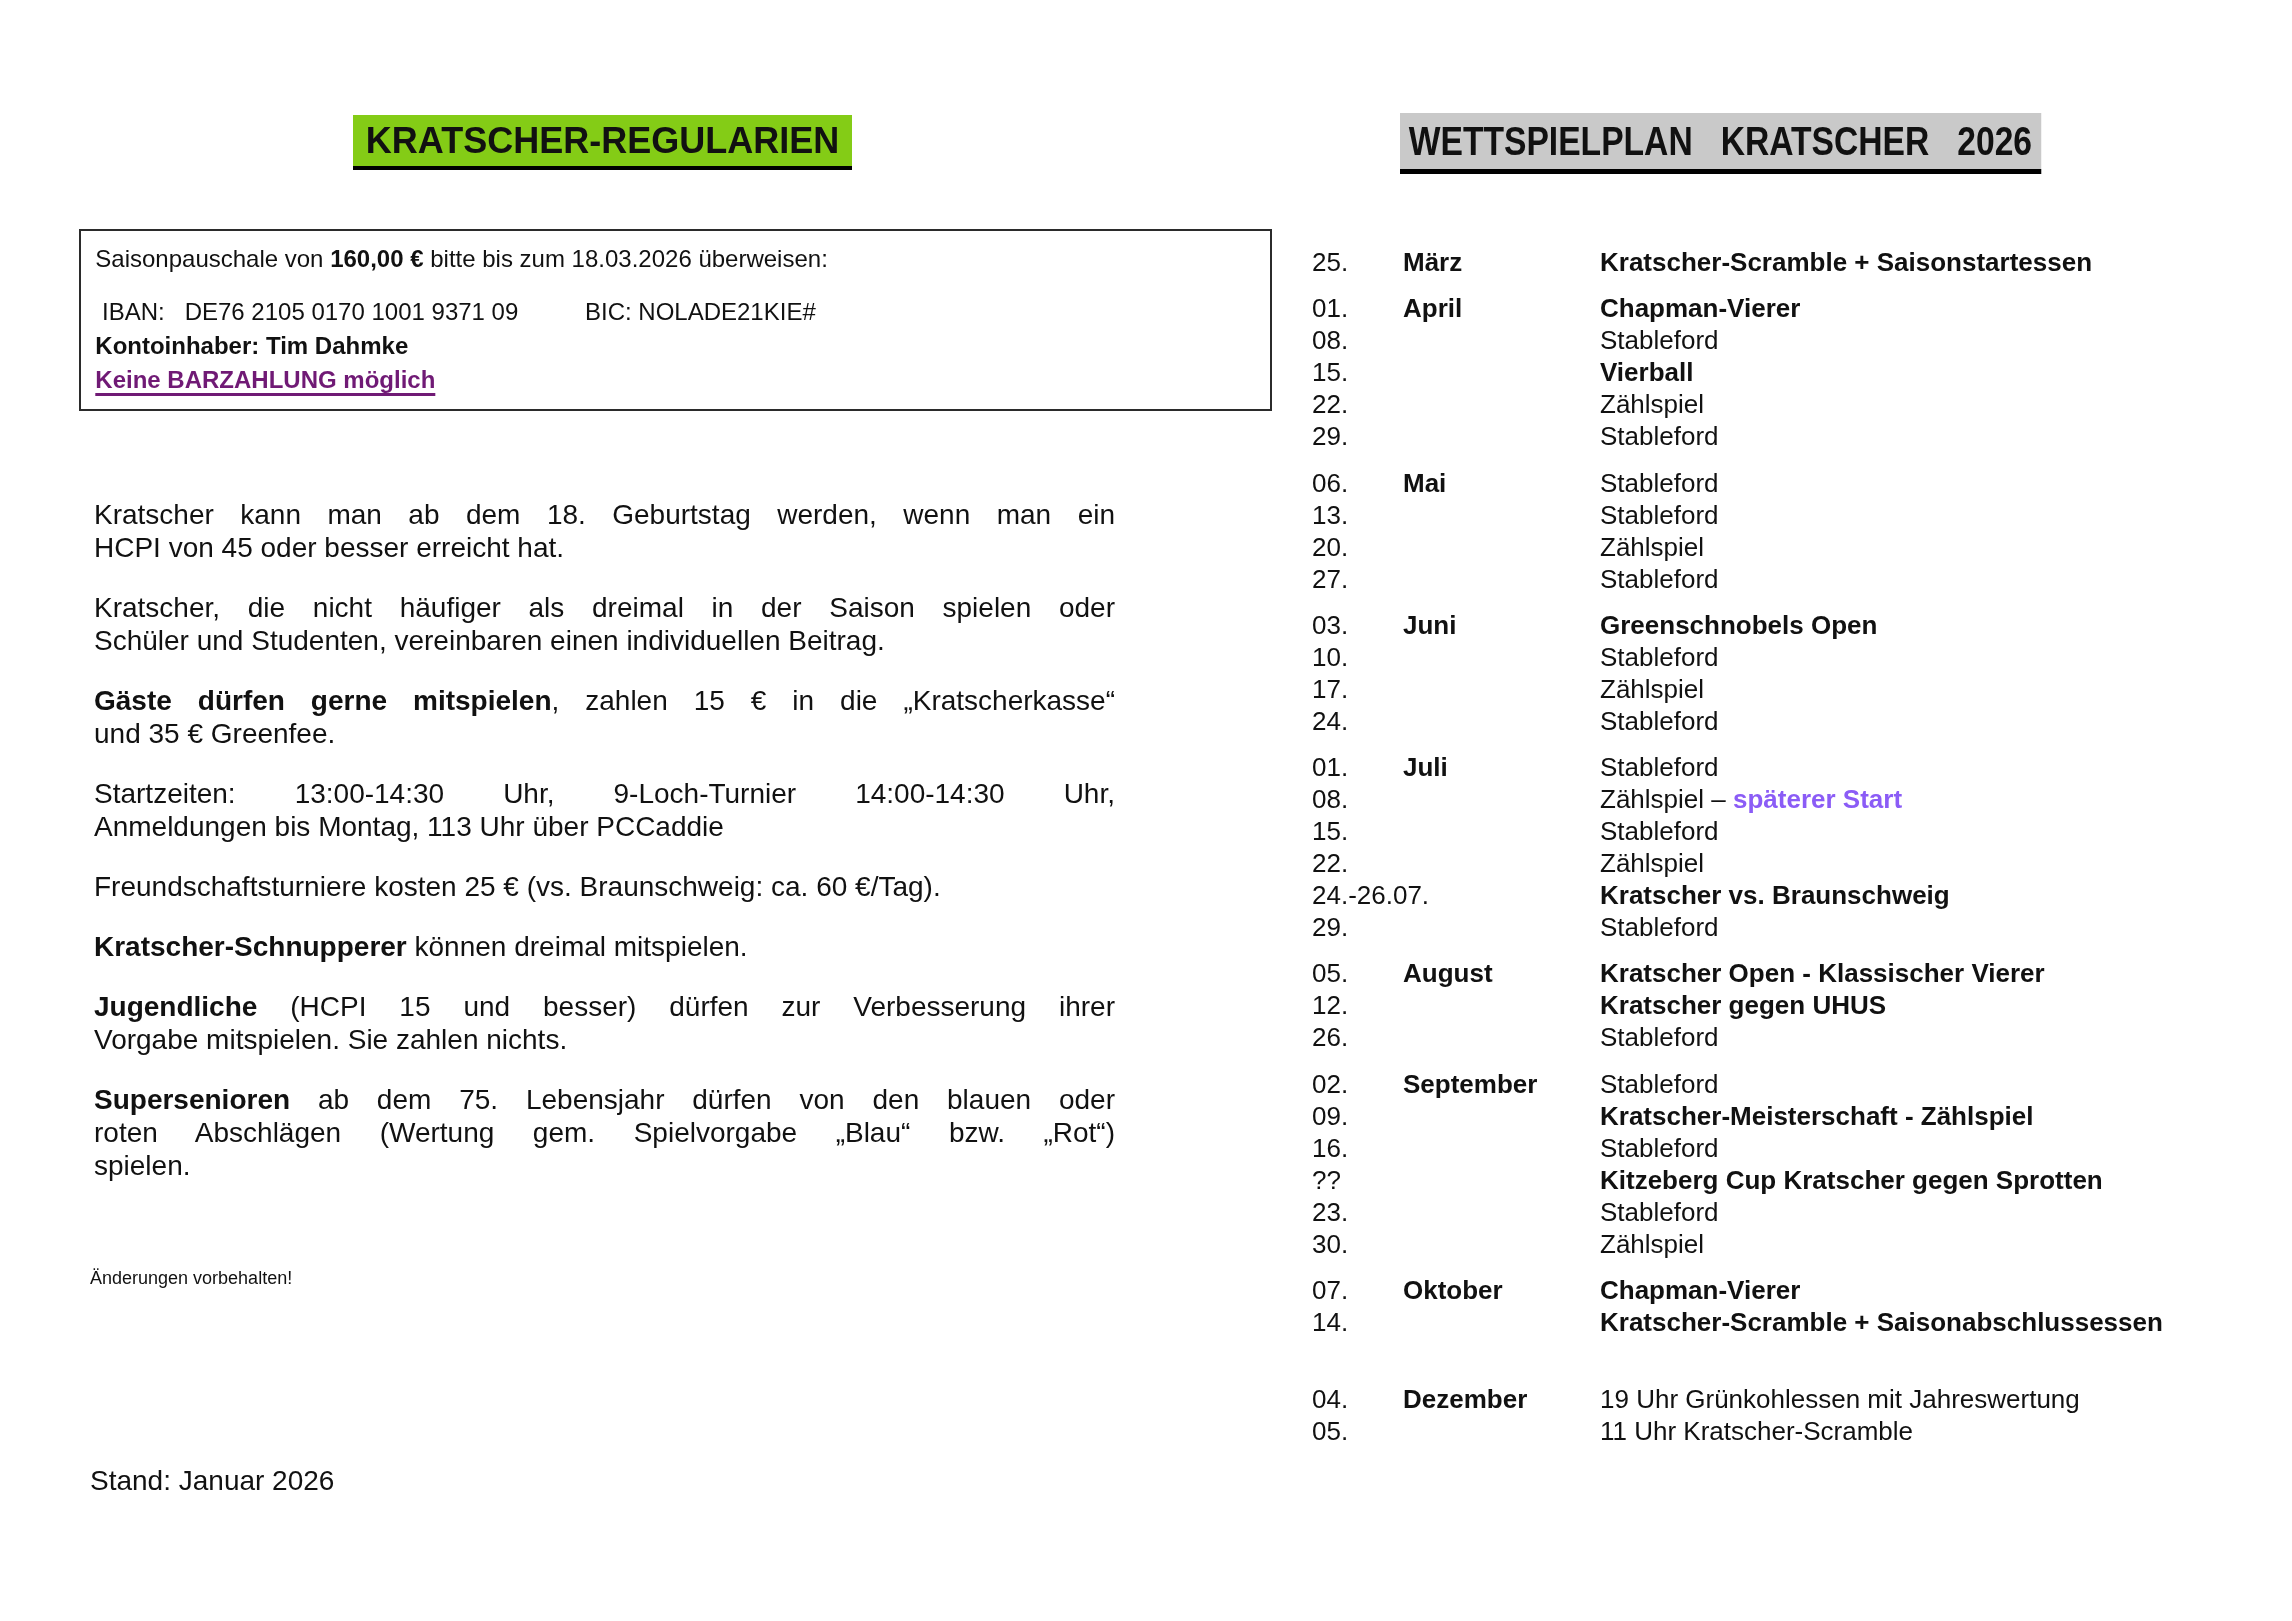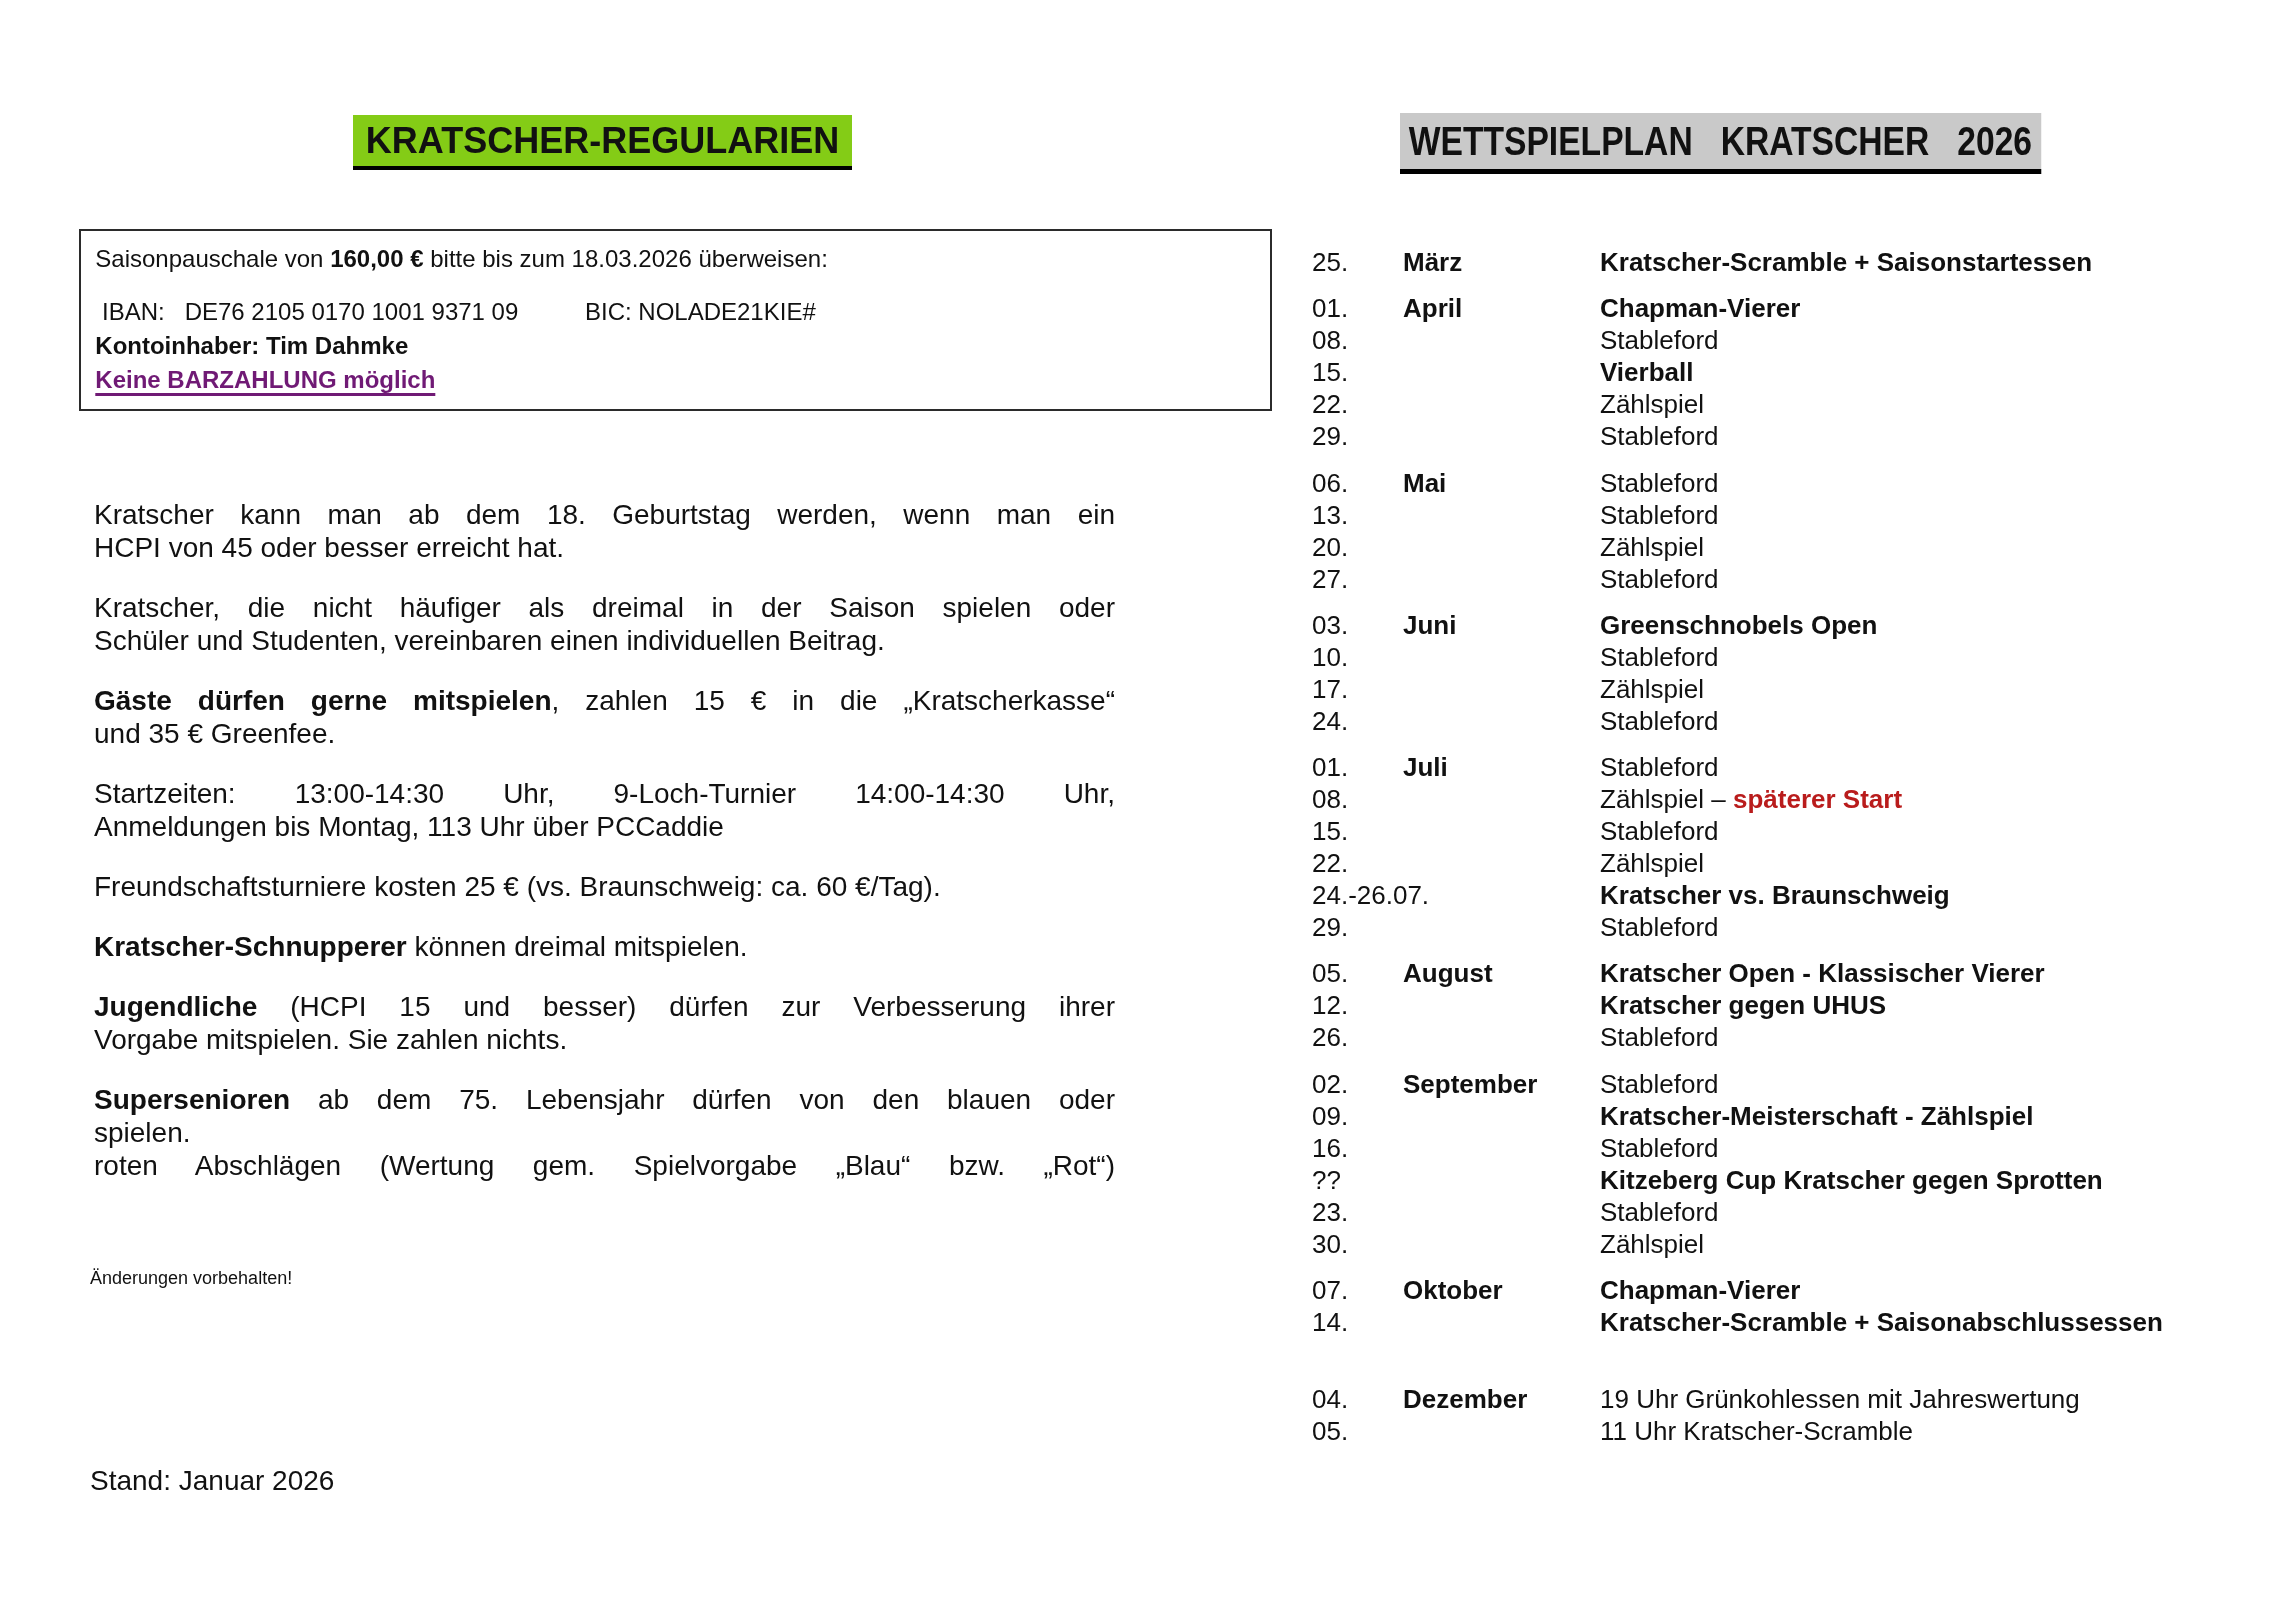--- a/index.html
+++ b/index.html
@@ -5,21 +5,21 @@
   html, body { margin: 0; padding: 0; }
   body {
     width: 2293px; height: 1622px;
     background: #ffffff;
     position: relative;
     font-family: "Liberation Sans", sans-serif;
     color: #111111;
     overflow: hidden;
   }
   .b { font-weight: bold; }
-  .red { color: #b91c1c; }
+  .red { color: #8b5cf6; }
 
   
   .left-title-wrap {
     position: absolute; left: 90px; top: 115px; width: 1025px;
     text-align: center;
   }
   .hl-title {
     display: inline-block;
     background: #84cc16;
     border-bottom: 4.5px solid #000;
@@ -127,22 +127,22 @@
       </div>
       <div class="para">
         <div class="pline lastline"><span class="b">Kratscher-Schnupperer</span><span> können dreimal mitspielen.</span></div>
       </div>
       <div class="para">
         <div class="pline"><span class="b">Jugendliche</span><span> (HCPI 15 und besser) dürfen zur Verbesserung ihrer</span></div>
         <div class="pline lastline"><span>Vorgabe mitspielen. Sie zahlen nichts.</span></div>
       </div>
       <div class="para">
         <div class="pline"><span class="b">Supersenioren</span><span> ab dem 75. Lebensjahr dürfen von den blauen oder</span></div>
+        <div class="pline"><span>roten Abschlägen (Wertung gem. Spielvorgabe „Blau“ bzw. „Rot“)</span></div>
         <div class="pline lastline"><span>spielen.</span></div>
-        <div class="pline"><span>roten Abschlägen (Wertung gem. Spielvorgabe „Blau“ bzw. „Rot“)</span></div>
       </div>
     </div>
 
   <p class="changes-note">Änderungen vorbehalten!</p>
   <p class="stand-note">Stand: Januar 2026</p>
 
   <div class="right-title-wrap">
     <span class="hl-title2">WETTSPIELPLAN   KRATSCHER   2026</span>
   </div>
 

